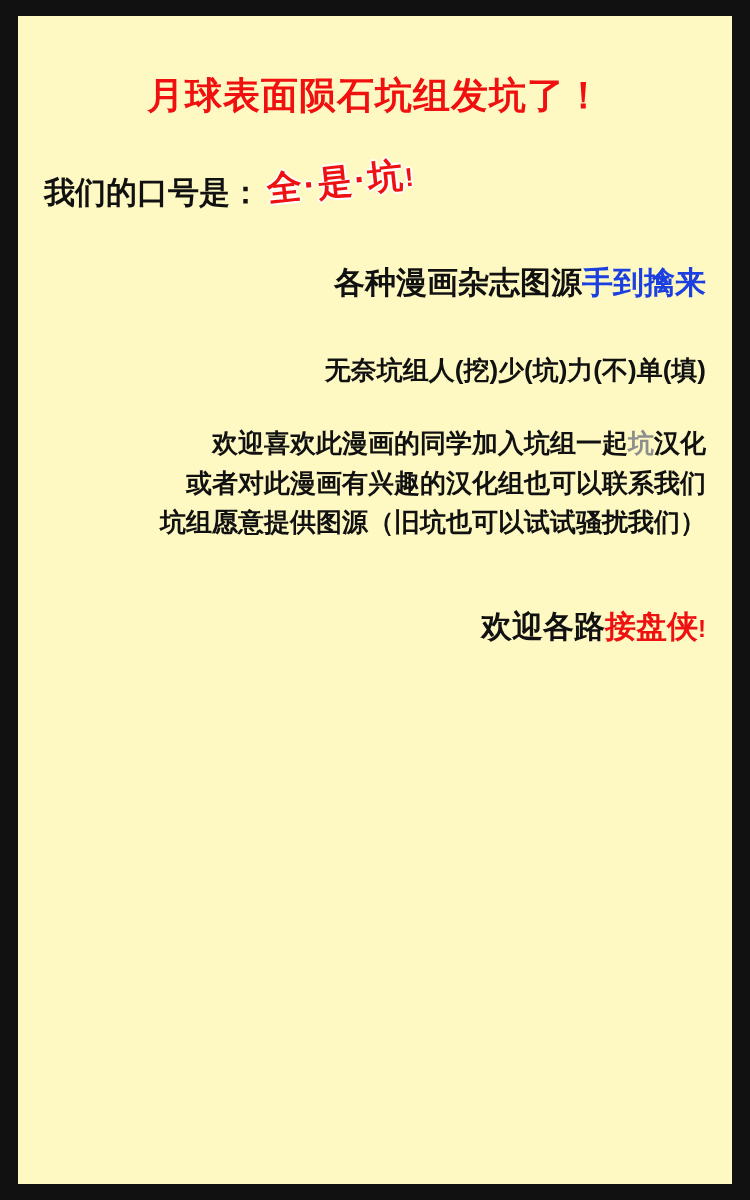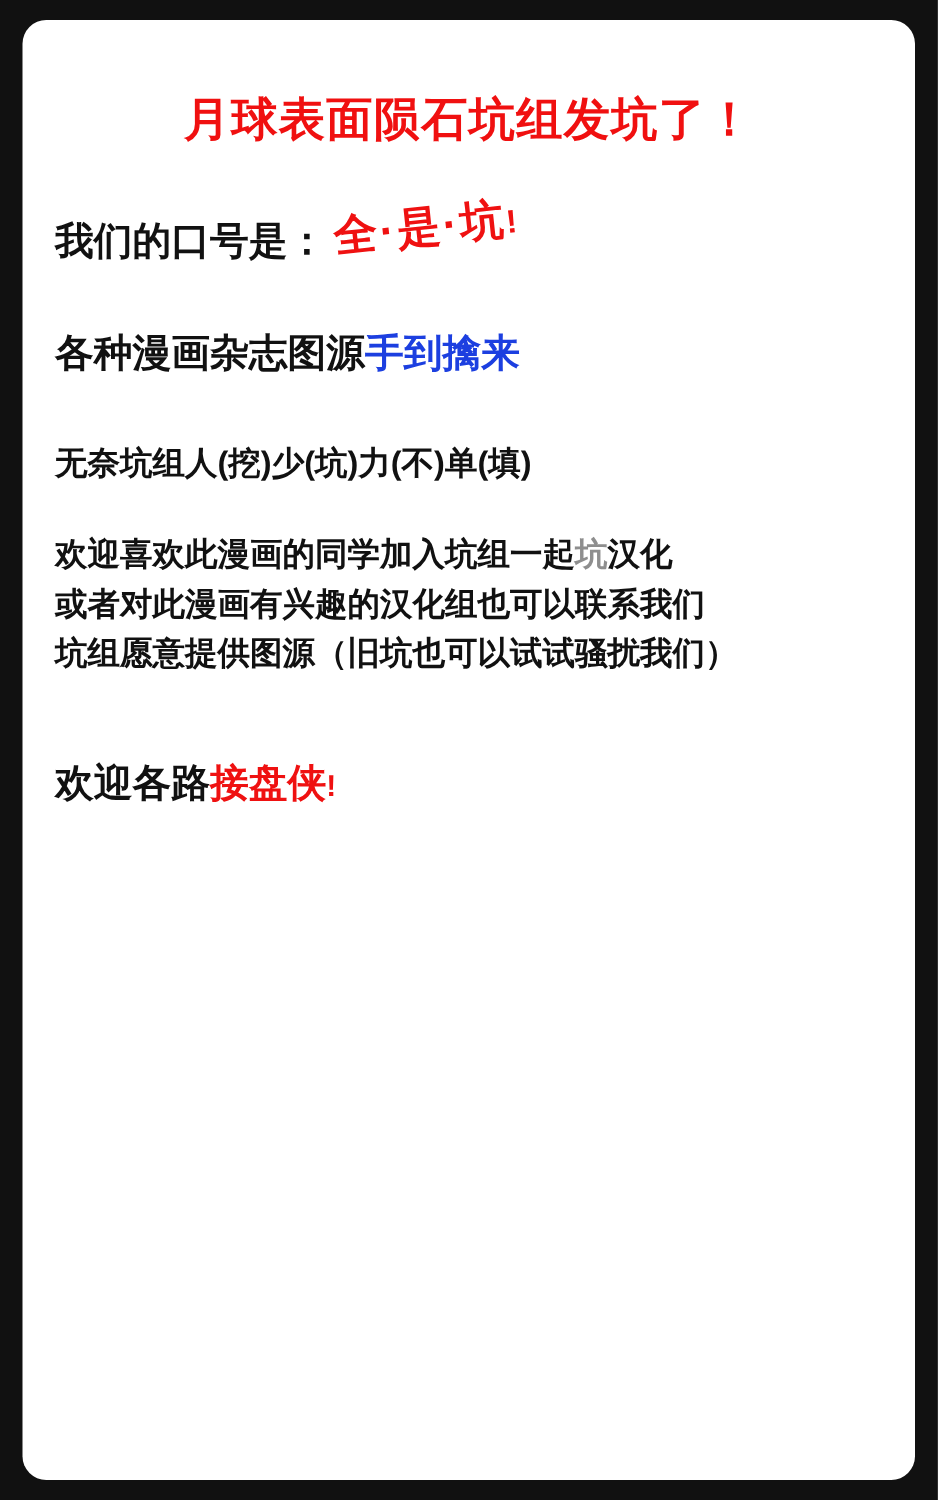--- a/index.html
+++ b/index.html
@@ -19,23 +19,22 @@
     height: 1200px;
     background: #111111;
     box-sizing: border-box;
   }
   .sheet {
     position: absolute;
     left: 18px;
     top: 16px;
     width: 714px;
     height: 1168px;
-    background: #ffffff;
+    background: #fef9c3;
     box-sizing: border-box;
-    border-radius: 19px;
   }
   .content {
     position: absolute;
     left: 0;
     top: 0;
     width: 714px;
     padding: 44px 26px 0 26px;
     box-sizing: border-box;
   }
   .headline {
@@ -50,20 +49,21 @@
   }
   .block {
     margin-top: 34px;
   }
   .line {
     font-size: 31px;
     font-weight: bold;
     color: #111111;
     line-height: 1.45;
     white-space: nowrap;
+    text-align: right;
   }
   .line.small {
     font-size: 26px;
   }
   .red { color: #ef1111; }
   .blue { color: #1c3fe0; }
   .grey { color: #8e8e8e; }
   .slogan {
     display: inline-block;
     color: #ef1111;

